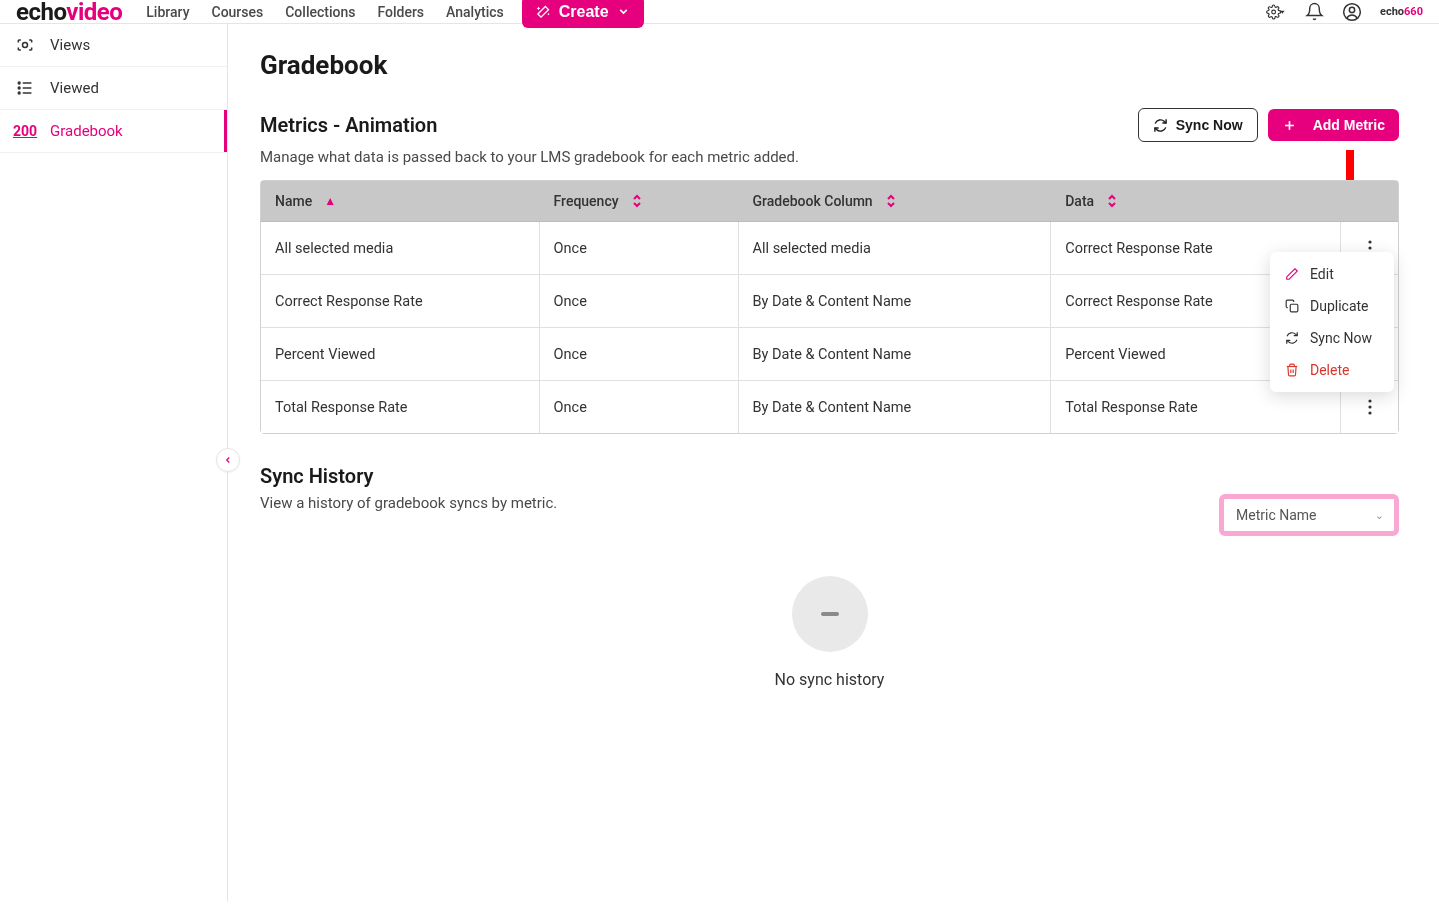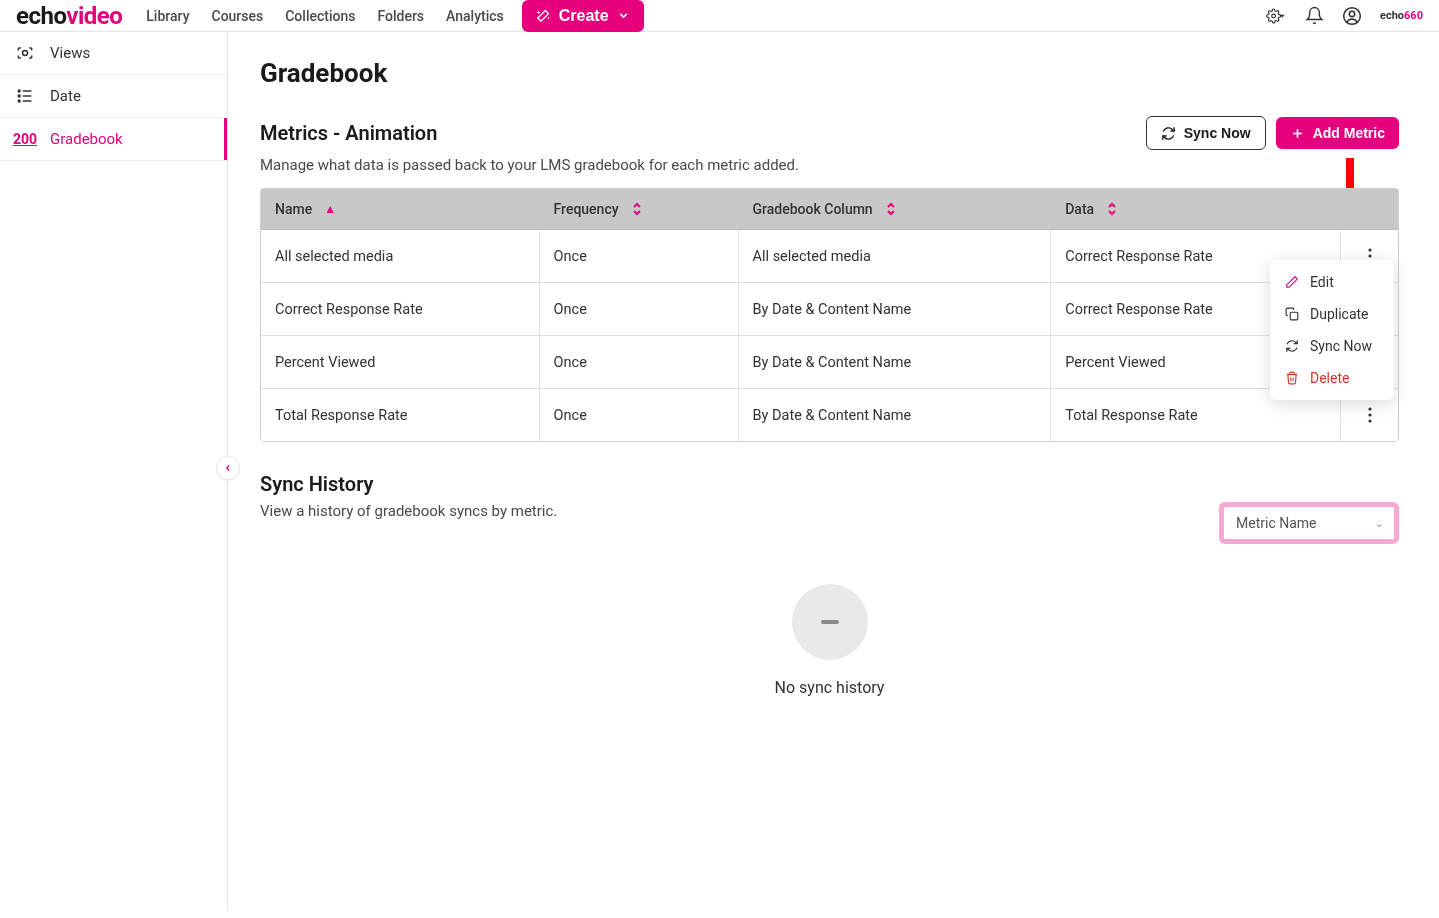--- a/index.html
+++ b/index.html
@@ -1,19 +1,19 @@
 <!DOCTYPE html>
 <html><head>
   <meta charset="utf-8">
   <style>
     * { box-sizing: border-box; margin: 0; padding: 0; }
     body { font-family: -apple-system, BlinkMacSystemFont, "Segoe UI", Roboto, Helvetica, Arial, sans-serif; color: #1a1a1a; font-size: 14px; background: #fff; }
     
     
-    .topbar { display: flex; align-items: center; height: 32px; padding: 0 16px; border-bottom: 1px solid #e5e5e5; }
+    .topbar { display: flex; align-items: center; height: 24px; padding: 0 16px; border-bottom: 1px solid #e5e5e5; }
     .logo { font-size: 24px; font-weight: 700; letter-spacing: -0.5px; margin-right: 24px; }
     .logo .echo { color: #1a1a1a; }
     .logo .video { color: #e6007e; }
     .nav-links { display: flex; gap: 22px; }
     .nav-link { color: #4a4a4a; text-decoration: none; font-size: 14px; font-weight: 500; cursor: pointer; }
     .create-btn { margin-left: 18px; background: #e6007e; color: #fff; border: none; border-radius: 6px; padding: 7px 14px; font-size: 16px; font-weight: 600; display: inline-flex; align-items: center; gap: 8px; cursor: pointer; }
     .top-spacer { flex: 1; }
     .top-icons { display: flex; align-items: center; gap: 18px; }
     .top-icon { width: 20px; height: 20px; display: inline-flex; align-items: center; justify-content: center; color: #333; cursor: pointer; }
     .brand-mini { font-size: 11px; color: #e6007e; font-weight: 700; letter-spacing: 0; }
@@ -29,21 +29,21 @@
     
     .main { flex: 1; padding: 26px 40px 40px 32px; position: relative; }
     
     .collapse-handle { position: absolute; left: -12px; top: 424px; width: 24px; height: 24px; border-radius: 50%; background: #fff; border: 1px solid #e5e5e5; display: flex; align-items: center; justify-content: center; cursor: pointer; color: #e6007e; font-size: 12px; box-shadow: 0 1px 2px rgba(0,0,0,0.05); }
     
     h1.page-title { font-size: 26px; font-weight: 700; margin-bottom: 28px; }
     
     .metrics-header { display: flex; align-items: center; margin-bottom: 6px; }
     .metrics-title { font-size: 20px; font-weight: 600; flex: 1; }
     .sync-btn { border: 1px solid #333; background: #fff; color: #1a1a1a; border-radius: 6px; padding: 8px 14px; font-size: 14px; font-weight: 600; display: inline-flex; align-items: center; gap: 8px; cursor: pointer; margin-right: 10px; }
-    .add-btn { background: #e6007e; color: #fff; border: none; border-radius: 6px; padding: 8px 14px; font-size: 14px; font-weight: 600; display: inline-flex; align-items: center; gap: 8px; cursor: pointer; }
+    .add-btn { background: #e6007e; color: #fff; border: none; border-radius: 6px; padding: 8px 14px; font-size: 14px; font-weight: 600; display: inline-flex; align-items: center; gap: 16px; cursor: pointer; }
     .subtext { color: #4a4a4a; font-size: 15px; margin-bottom: 14px; }
     
     
     .metrics-table { width: 100%; border: 1px solid #d0d0d0; border-radius: 4px; overflow: visible; border-collapse: separate; border-spacing: 0; position: relative; }
     .metrics-table thead tr { background: #c8c8c8; }
     .metrics-table th { text-align: left; padding: 12px 14px; font-weight: 500; font-size: 14px; color: #333; border-bottom: 1px solid #bdbdbd; }
     .metrics-table th:not(:last-child) { border-right: none; }
     .th-inner { display: inline-flex; align-items: center; gap: 12px; }
     .sort-icon { color: #e6007e; font-size: 12px; }
     .metrics-table tbody td { padding: 14px 14px; border-top: 1px solid #e0e0e0; border-right: 1px solid #e0e0e0; font-size: 14.5px; color: #333; background: #fff; }
@@ -152,21 +152,21 @@
       <span class="side-icon">
         <svg width="20" height="20" viewBox="0 0 24 24" fill="currentColor">
             <circle cx="5" cy="6" r="2"></circle>
             <rect x="9" y="5" width="11" height="2" rx="1"></rect>
             <circle cx="5" cy="12" r="2"></circle>
             <rect x="9" y="11" width="11" height="2" rx="1"></rect>
             <circle cx="5" cy="18" r="2"></circle>
             <rect x="9" y="17" width="11" height="2" rx="1"></rect>
           </svg>
       </span>
-      <span>Date</span>
+      <span>Viewed</span>
     </div>
     <div class="side-item active">
       <span class="side-icon" style="color:#e6007e;font-weight:700;">
         <span style="text-decoration:underline;font-size:14px;">200</span>
       </span>
       <span>Gradebook</span>
     </div>
   </div>
 
   <div class="main">

